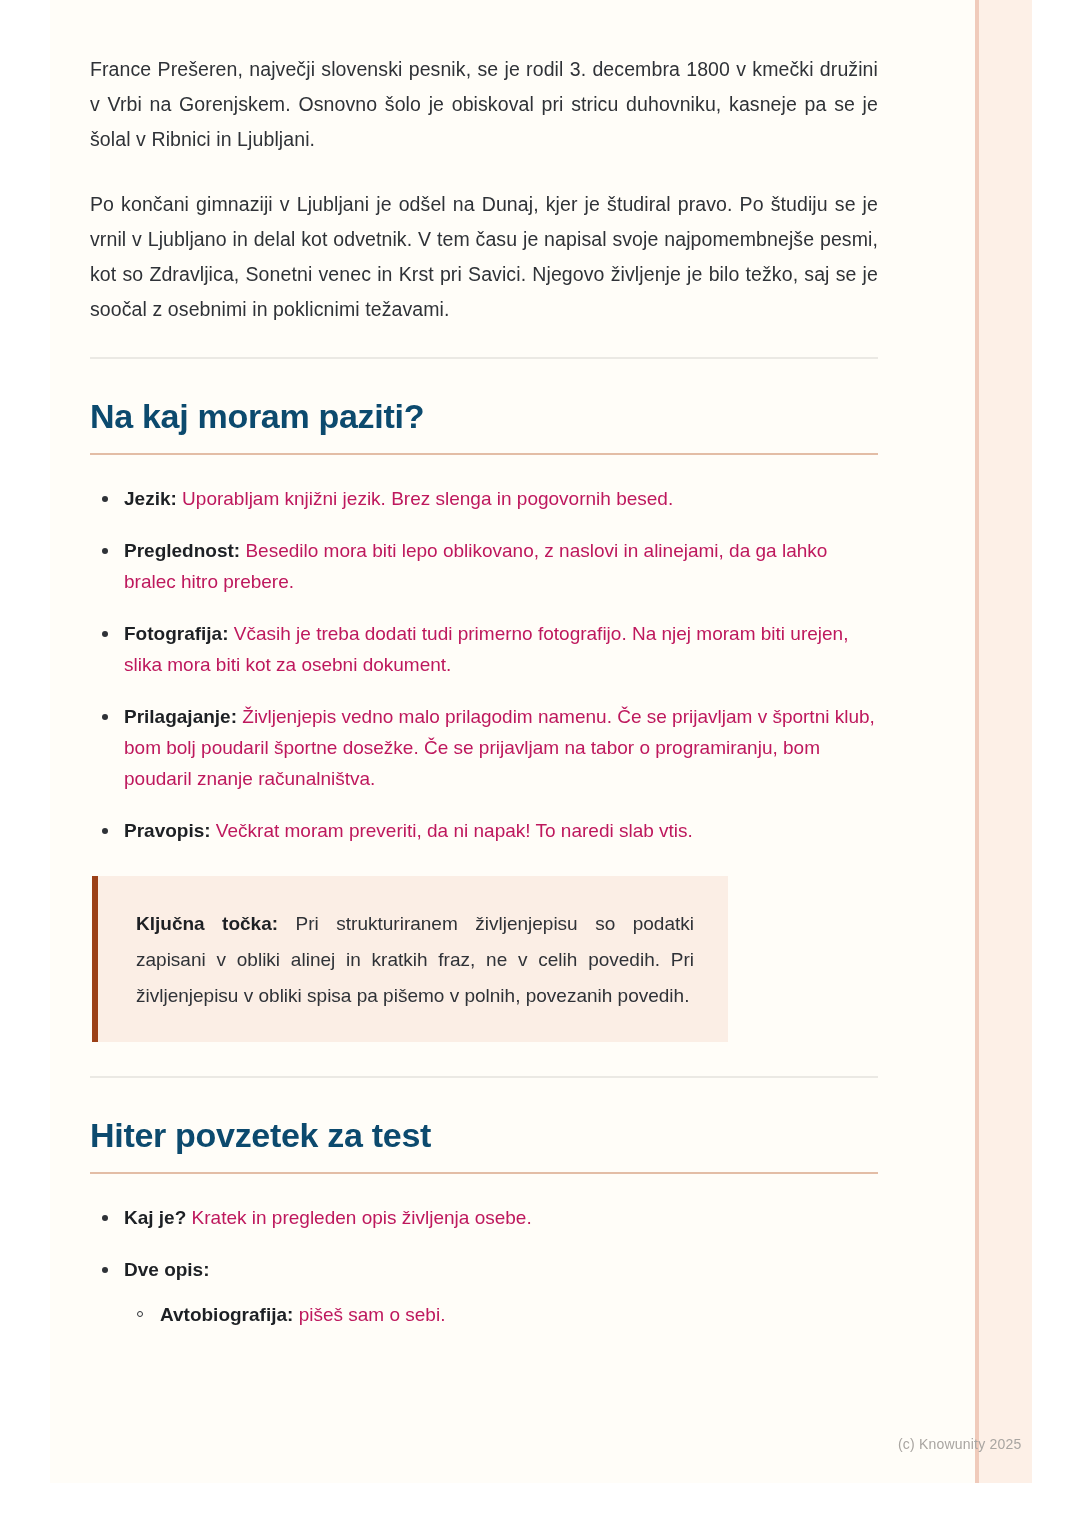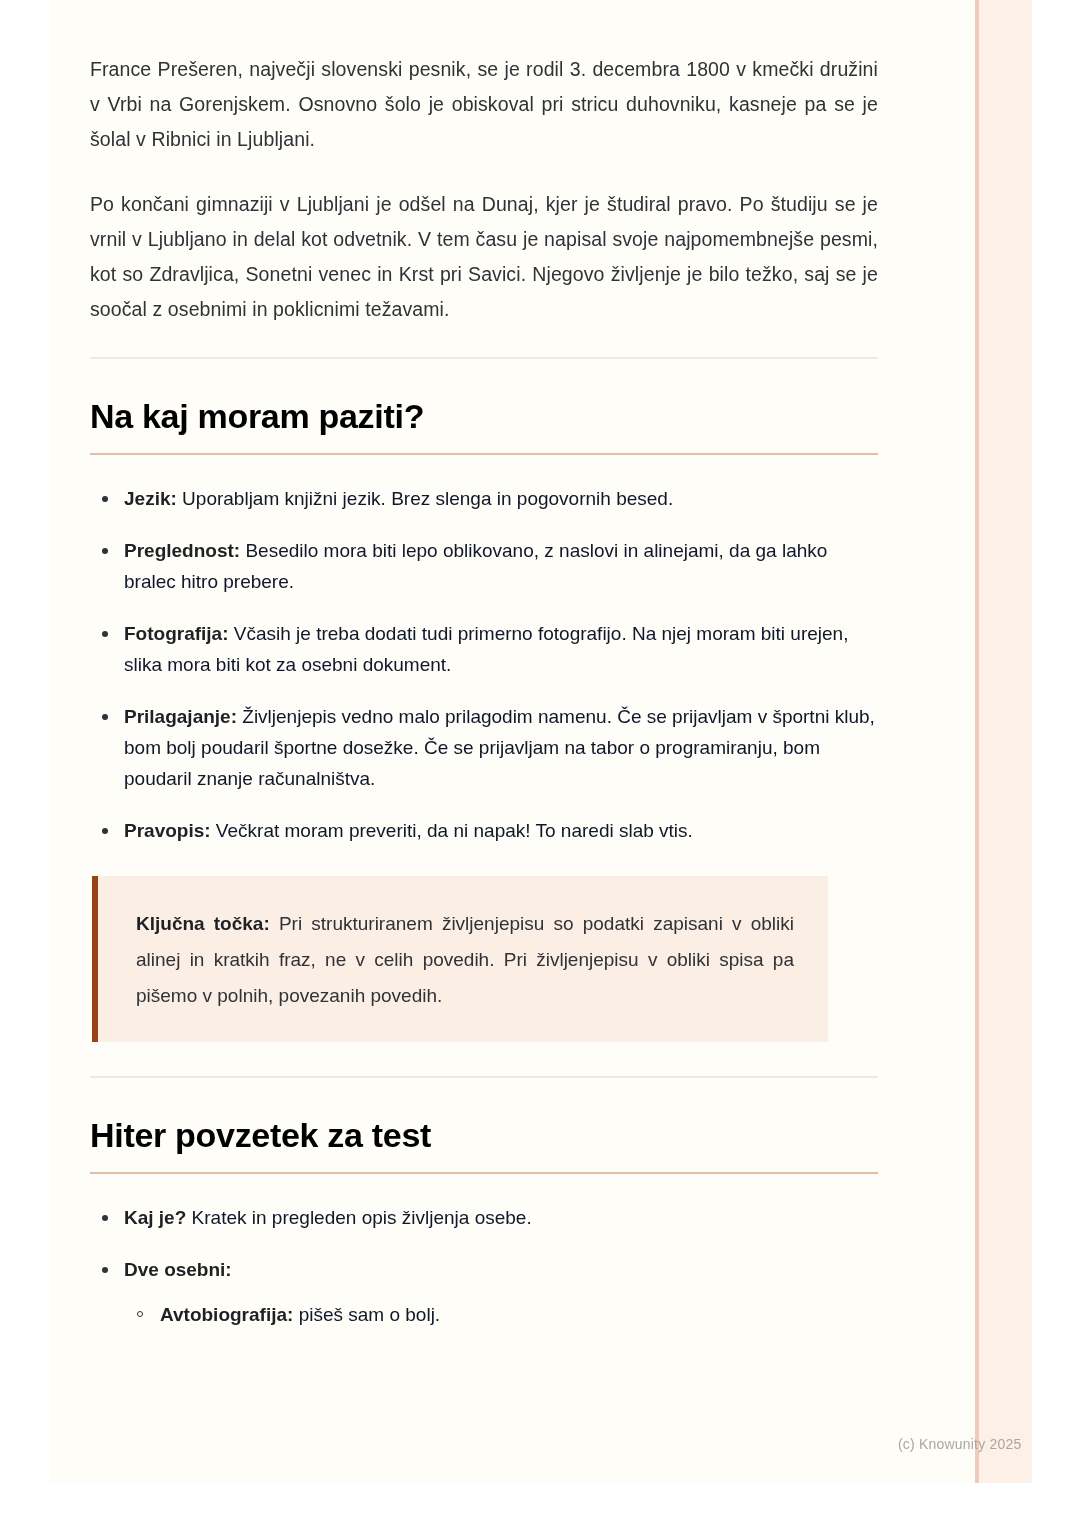--- a/index.html
+++ b/index.html
@@ -62,21 +62,21 @@
   hr.rule {
     border: none;
     border-top: 2px solid #ebe9e4;
     margin: 22px 0 0 0;
     height: 0;
   }
 
   h2.section-heading {
     font-size: 34px;
     font-weight: bold;
-    color: #000000;
+    color: #0c4a6e;
     margin: 36px 0 0 0;
     letter-spacing: -0.3px;
     line-height: 42px;
   }
   .heading-underline {
     border: none;
     border-top: 2px solid #e3bda6;
     margin: 16px 0 0 0;
     height: 0;
   }
@@ -98,21 +98,21 @@
     content: "";
     position: absolute;
     left: 12px;
     top: 13px;
     width: 6px;
     height: 6px;
     border-radius: 50%;
     background: #2f3237;
   }
   li .lead { font-weight: bold; color: #1d2024; }
-  li .rest { color: #0f172a; }
+  li .rest { color: #be185d; }
   li .rest.italic { }
 
   ul.subbullets {
     list-style: none;
     margin: 14px 0 0 0;
     padding: 0;
   }
   ul.subbullets > li {
     position: relative;
     padding-left: 36px;
@@ -133,21 +133,21 @@
     background: transparent;
     box-sizing: border-box;
   }
 
   .callout {
     margin: 30px 0 0 2px;
     background: #fbeee5;
     border-left: 6px solid #9c4017;
     padding: 30px 34px 28px 38px;
     box-sizing: border-box;
-    width: 736px;
+    width: 636px;
   }
   .callout p {
     margin: 0;
     font-size: 19px;
     line-height: 36px;
     color: #2f3237;
     text-align: justify;
   }
   .callout .lead { font-weight: bold; color: #1d2024; }
 
@@ -206,24 +206,24 @@
     <hr class="rule" style="margin-top:34px">
 
     <h2 class="section-heading">Hiter povzetek za test</h2>
     <hr class="heading-underline">
 
     <ul class="bullets">
       <li>
         <span class="lead">Kaj je?</span><span class="rest"> Kratek in pregleden opis življenja osebe.</span>
       </li>
       <li>
-        <span class="lead">Dve osebni:</span><span class="rest"></span>
+        <span class="lead">Dve opis:</span><span class="rest"></span>
         <ul class="subbullets">
           <li>
-            <span class="lead">Avtobiografija:</span><span class="rest"> pišeš sam o bolj.</span>
+            <span class="lead">Avtobiografija:</span><span class="rest"> pišeš sam o sebi.</span>
           </li>
         </ul>
       </li>
     </ul>
 
   </div>
 
   <div id="watermark">(c) Knowunity 2025</div>
 
 </div>

